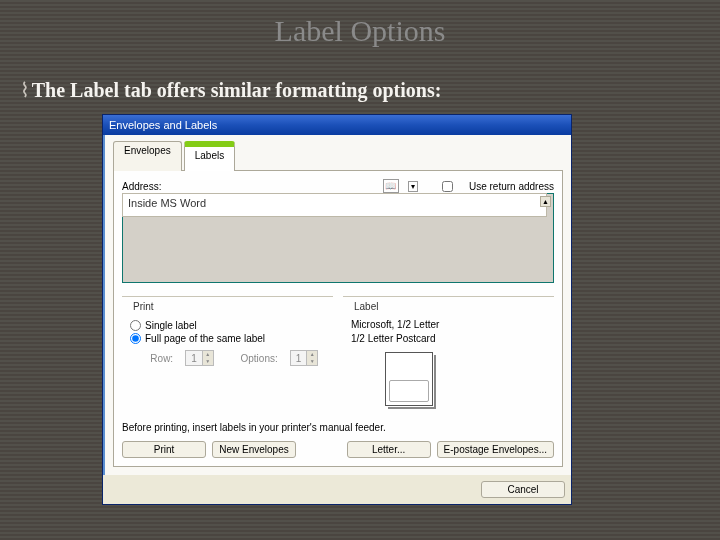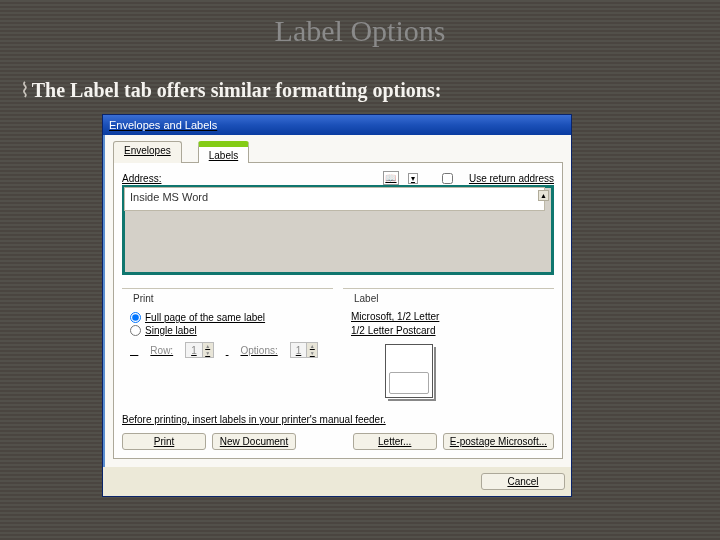--- a/index.html
+++ b/index.html
@@ -31,21 +31,20 @@
     font-family: Georgia, serif;
   }
   .bullet {
     font-weight: normal;
     color: #c9c4bc;
     margin-right: 2px;
   }
   .dialog-wrap {
     width: 516px;
     margin: 0 auto;
-    text-decoration: underline;
   }
   .dialog {
     width: 470px;
     background: #ece9d8;
     border: 1px solid #0a246a;
     font-family: Tahoma, Arial, sans-serif;
     font-size: 10px;
     color: #000;
   }
   .titlebar {
@@ -54,26 +53,26 @@
     color: #fff;
     display: flex;
     align-items: center;
     padding: 0 4px;
     font-size: 11px;
   }
   .titlebar .t-text { flex: 1; padding-left: 2px; }
   .dlg-body { padding: 6px 8px 8px 8px; background: #f9f8f4; border-left: 2px solid #5a8ed0;}
   .tabs { display: flex; gap: 0; margin-bottom: 0; }
   .tab {
-    padding: 3px 10px 2px 10px;
+    padding: 3px 10px 10px 10px;
     background: #f6f4ec;
     border: 1px solid #aca899;
     border-bottom: none;
     border-radius: 3px 3px 0 0;
-    margin-right: 16px;
+    margin-right: 2px;
     cursor: pointer;
     position: relative;
     font-size: 10px;
   }
   .tab.active {
     background: #fff;
     border-top: 6px solid #84cc16;
     z-index: 2;
   }
   .tabpanel {
@@ -94,21 +93,21 @@
     align-items:center; justify-content:center;
     border:1px solid #999; background:#fff; font-size:9px;
   }
   .dd { font-size:8px; border:1px solid #999; padding:0 2px; margin-left:1px;}
   .chk { display:inline-flex; align-items:center; gap:16px;}
   .chk input { width:11px; height:11px; }
   .addr-box {
     width: 100%;
     height: 90px;
     background: #d4d0c8;
-    border: 3px solid #0f766e;
+    border: 1px solid #0f766e;
     position: relative;
     margin-bottom: 8px;
   }
   .addr-overlay {
     position:absolute;
     left: -1px; right: 6px; top: -1px;
     height: 24px;
     background:#fff;
     border:1px solid #bdb8a8;
     padding:3px 5px;
@@ -214,26 +213,26 @@
       </div>
       <div class="addr-box">
         <div class="addr-overlay">Inside MS Word</div>
         <div class="scroll-hint">▲</div>
       </div>
 
       <div class="two-col">
         <div class="group">
           <div class="group-title">Print</div>
           <label class="radio-row">
+            <input type="radio" name="pr" style="">
+            <span>Single label</span>
+          </label>
+          <label class="radio-row">
             <input type="radio" name="pr" checked="" style="">
             <span>Full page of the same label</span>
-          </label>
-          <label class="radio-row">
-            <input type="radio" name="pr" style="">
-            <span>Single label</span>
           </label>
           <div class="rc-row">
             &nbsp;&nbsp;&nbsp;
             <span>Row:</span>
             <span class="spin">
               <span class="val">1</span>
               <span class="btns">
                     <span class="b">▲</span>
                     <span class="b">▼</span>
                   </span>
@@ -256,24 +255,24 @@
           <div class="label-preview">
             <div class="inner"></div>
           </div>
         </div>
       </div>
 
       <div class="note">Before printing, insert labels in your printer's manual feeder.</div>
 
       <div class="btn-row">
         <div class="btn">Print</div>
-        <div class="btn">New Document</div>
+        <div class="btn">New Envelopes</div>
         <span class="spacer"></span>
         <div class="btn">Letter...</div>
-        <div class="btn wide">E-postage Microsoft...</div>
+        <div class="btn wide">E-postage Envelopes...</div>
       </div>
     </div>
   </div>
   <div class="footer">
     <div class="btn">Cancel</div>
   </div>
 </div>
 </div>
 
 </body></html>

